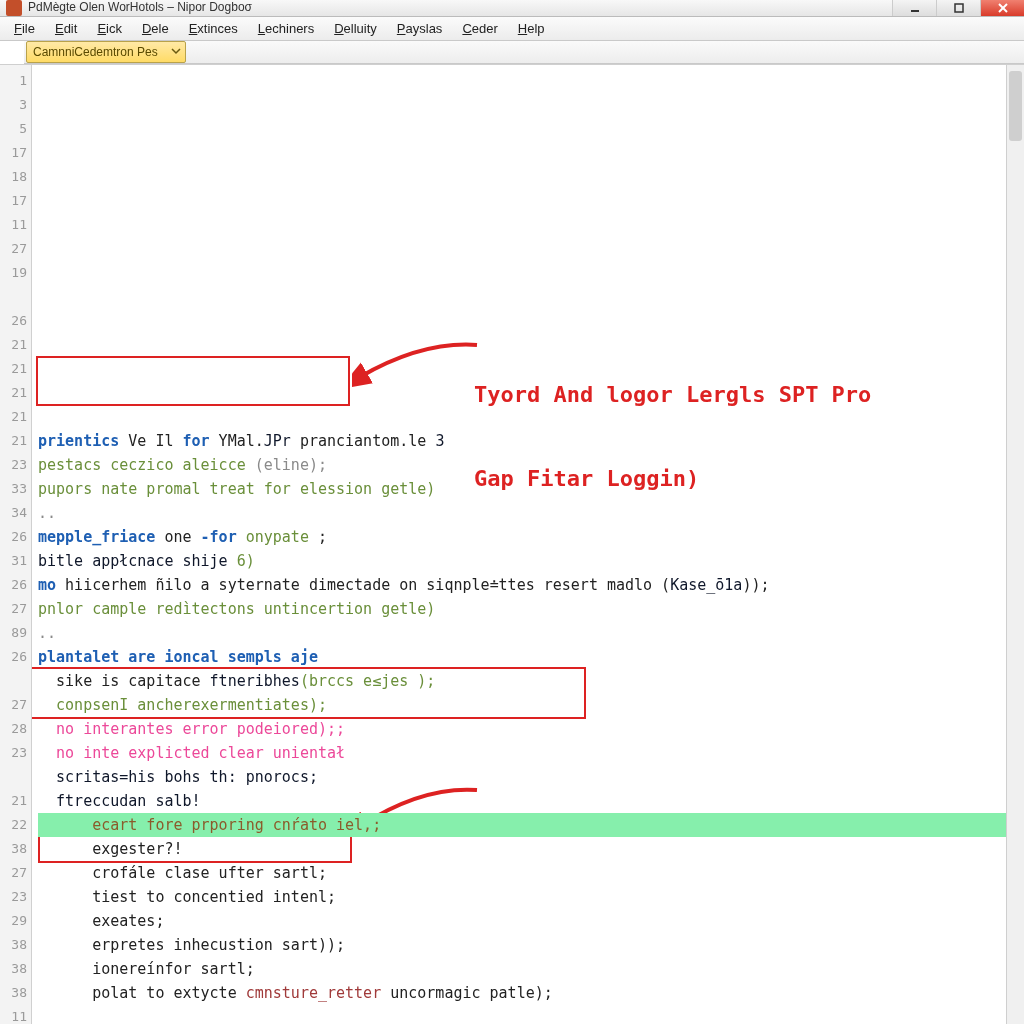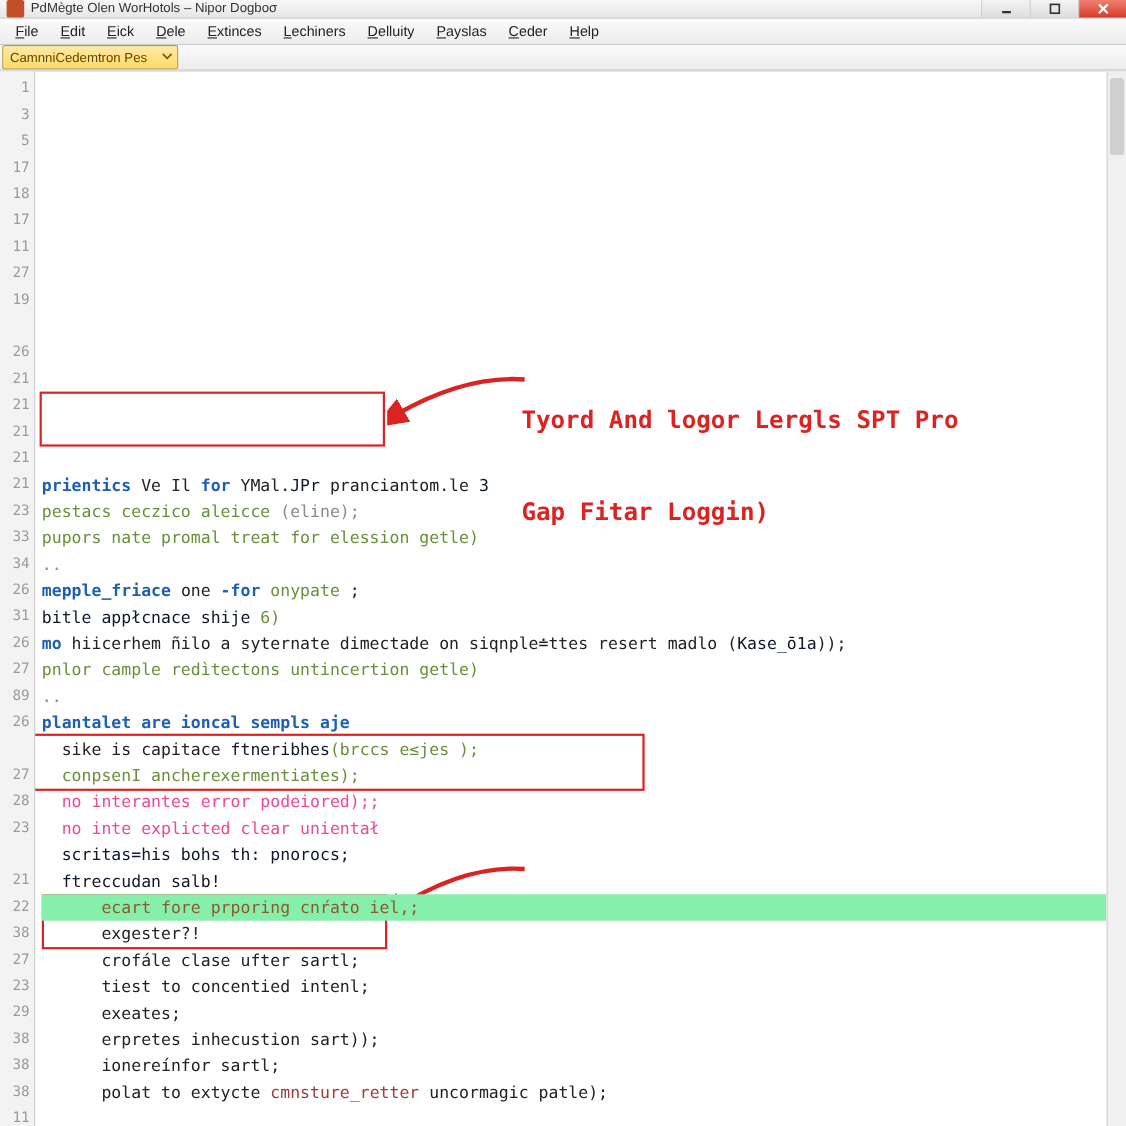--- a/index.html
+++ b/index.html
@@ -39,20 +39,21 @@
 .menu-item { padding: 4px 10px; cursor: default; color: #222; position: relative; }
 .menu-item .mn { text-decoration: underline; }
 
 .toolbar {
   height: 28px;
   background: linear-gradient(#fafafa,#ededed);
   border-bottom: 1px solid #c9c9c9;
   display: flex; align-items: center;
   padding: 0 2px;
   gap: 6px;
+  margin-left: 24px;
 }
 .combo {
   height: 22px; display: flex; align-items: center;
   background: linear-gradient(#ffe9a6,#ffdb66);
   border: 1px solid #b9a24a;
   border-radius: 2px;
   font-size: 12px;
   color: #5a4a00;
   padding: 0 18px 0 6px;
   position: relative;
@@ -211,21 +212,21 @@
         <div>11</div>
       </div>
     <div class="codearea" id="codearea">
 
       
       <div class="redbox" style="left:4px; top:291px; width:314px; height:50px;"></div>
       <div class="redbox" style="left:-4px; top:602px; width:558px; height:52px;"></div>
       <div class="redbox" style="left:6px; top:748px; width:314px; height:50px;"></div>
 
       
-      <div class="callout" style="left:442px; top:248px; width:510px;">
+      <div class="callout" style="left:442px; top:260px; width:510px;">
         <div>Tyord And logor Lergls SPT Pro</div>
         <div>Gap Fitar Loggin)</div>
       </div>
       <svg class="arrow" style="left:320px; top:268px;" width="130" height="60" viewBox="0 0 130 60">
         <defs>
             <marker id="ah1" markerWidth="10" markerHeight="10" refX="2" refY="3" orient="auto">
               <path d="M0,0 L0,6 L8,3 z" fill="#d22"></path>
             </marker>
           </defs>
         <path d="M125 12 Q 70 8 8 44" fill="none" stroke="#d22" stroke-width="4" marker-end="url(#ah1)"></path>

